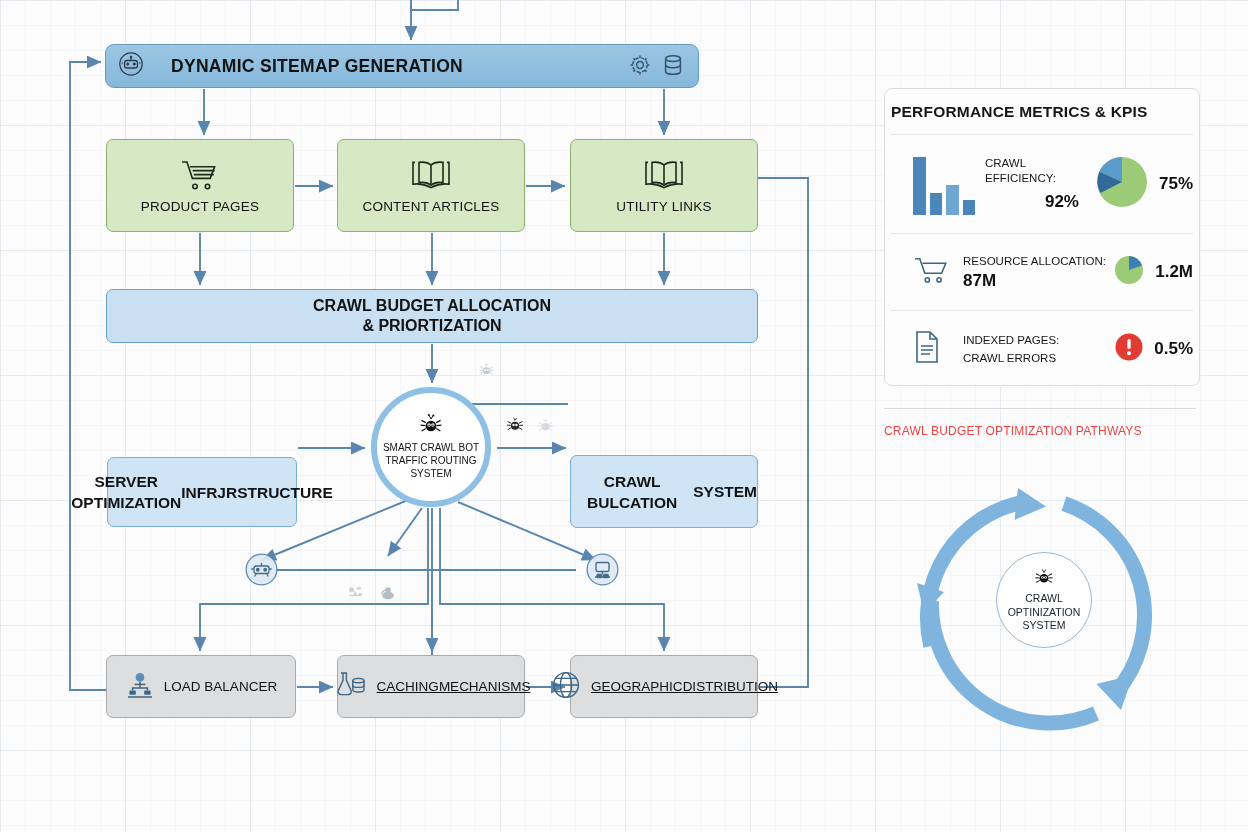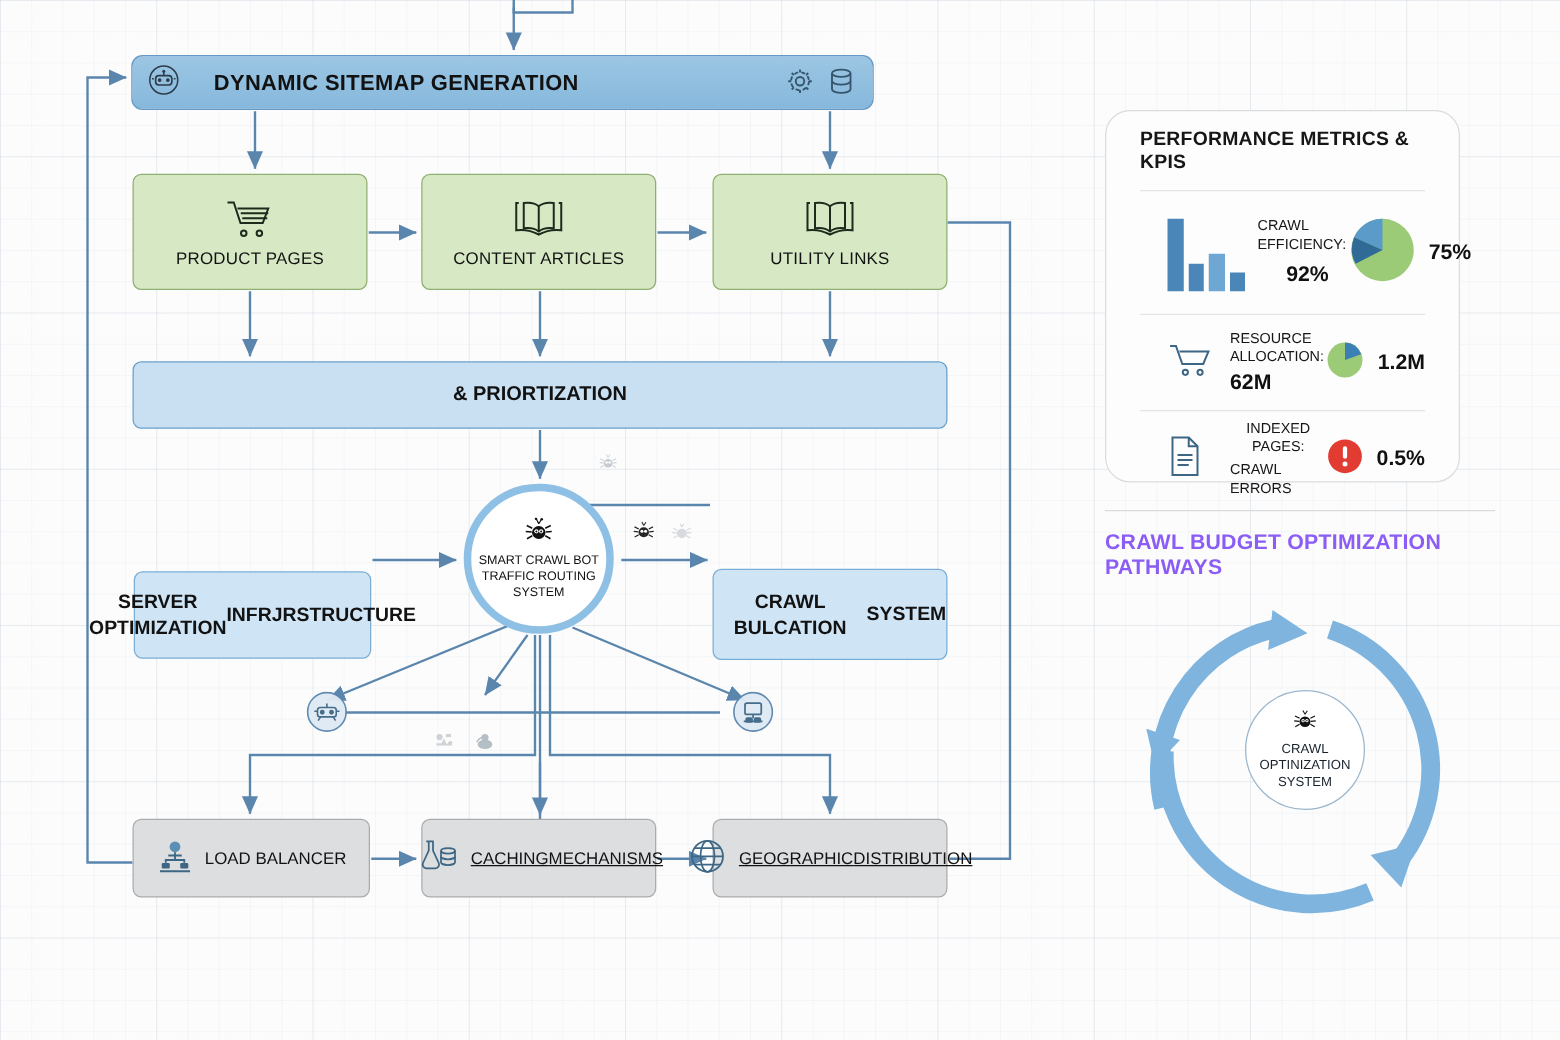--- a/index.html
+++ b/index.html
@@ -65,34 +65,34 @@
     font-size:13.5px;gap:9px;padding:0 8px;
   }
   #lb{left:106px;top:655px;width:190px;height:63px;}
   #cm{left:337px;top:655px;width:188px;height:63px;}
   #gd{left:570px;top:655px;width:188px;height:63px;}
   .two{display:flex;flex-direction:row;line-height:17px;text-decoration:underline;}
   
   .fi{position:absolute;opacity:.95;}
   
   #panel{
-    position:absolute;left:884px;top:88px;width:284px;height:298px;
-    background:#fdfdfd;border:1px solid #d9dde0;border-radius:20px;
-    box-sizing:border-box;padding:14px 27px;
+    position:absolute;left:884px;top:88px;width:316px;height:298px;
+    background:#fdfdfd;border:1px solid #d9dde0;border-radius:8px;
+    box-sizing:border-box;padding:14px 6px;
   }
   #panel h2{margin:0;font-size:15.5px;font-weight:bold;letter-spacing:.2px;color:#161616;}
   .hr{height:1px;background:#e2e5e8;margin:13px 0;}
   .mrow{display:flex;align-items:center;margin-left:22px;}
   .mlabel{font-size:11.5px;line-height:15px;color:#161616;}
   .mval{font-size:17px;font-weight:bold;color:#111;}
   .bars{display:flex;align-items:flex-end;gap:4px;height:62px;width:62px;}
   .bars i{display:block;width:13px;background:#4a86b8;}
   
-  #cyctitle{position:absolute;left:884px;top:424px;width:320px;font-size:17px;
-            letter-spacing:.2px;color:#8b5cf6;font-weight:bold;}
+  #cyctitle{position:absolute;left:884px;top:424px;width:320px;font-size:12px;
+            letter-spacing:.2px;color:#ef4444;}
   #cycdiv{position:absolute;left:884px;top:408px;width:312px;height:1px;background:#d7dbde;}
   #cycle{position:absolute;left:900px;top:470px;width:290px;height:290px;}
   #cycore{
     position:absolute;left:996px;top:552px;width:94px;height:94px;border-radius:50%;
     background:#fff;border:1px solid #9ab6cd;display:flex;flex-direction:column;
     align-items:center;justify-content:center;font-size:10.5px;line-height:13.5px;color:#17212b;
   }
 </style>
 </head>
 <body>
@@ -211,20 +211,21 @@
     <svg width="40" height="34" viewBox="0 0 40 34" fill="none" stroke="#1c2b1c" stroke-width="1.6">
       <path d="M20 7c-3-2.6-7.6-3.2-12-2.6v20.2c4.4-.6 9 0 12 2.6 3-2.6 7.6-3.2 12-2.6V4.4c-4.4-.6-9 0-12 2.6z"></path>
       <path d="M20 7v20.2"></path>
       <path d="M4 4.4h-2v21.8c5.6-.8 11.6 0 18 3.4 6.4-3.4 12.4-4.2 18-3.4V4.4h-2"></path>
     </svg>
   </span>
   <span>UTILITY LINKS</span>
 </div>
 
 <div class="node" id="budget">
+  <span>CRAWL BUDGET ALLOCATION</span>
   <span>&amp; PRIORTIZATION</span>
 </div>
 
 <div class="node bluebox" id="srv">
   <span>SERVER OPTIMIZATION</span>
   <span>INFRJRSTRUCTURE</span>
 </div>
 
 <div class="node" id="hub">
   <span style="margin-bottom:2px;">
@@ -398,21 +399,21 @@
   <div class="mrow" style="height:50px;">
     <span style="width:44px;">
       <svg width="38" height="32" viewBox="0 0 40 34" fill="none" stroke="#3d6685" stroke-width="1.7">
         <path d="M2 5h5l5.4 15.4h17.8l4.4-10.6H10"></path>
         <circle cx="15" cy="27.5" r="2.2"></circle>
           <circle cx="27.5" cy="27.5" r="2.2"></circle>
       </svg>
     </span>
     <span style="flex:1;margin-left:6px;">
       <span class="mlabel" style="display:block;">RESOURCE ALLOCATION:</span>
-      <span class="mval" style="display:block;margin-top:2px;">62M</span>
+      <span class="mval" style="display:block;margin-top:2px;">87M</span>
     </span>
     <span style="margin-right:10px;">
       <svg width="32" height="32" viewBox="0 0 32 32">
         <circle cx="16" cy="16" r="14" fill="#9ccb78"></circle>
         <path d="M16 16 L16 2 A14 14 0 0 1 29 11.4 Z" fill="#3b7fb5"></path>
       </svg>
     </span>
     <span class="mval">1.2M</span>
   </div>
 
@@ -420,21 +421,21 @@
 
   <div class="mrow" style="height:50px;">
     <span style="width:44px;">
       <svg width="28" height="34" viewBox="0 0 28 34" fill="none" stroke="#3d6685" stroke-width="1.6">
         <path d="M4 2h13l7 7v23H4z"></path>
         <path d="M17 2v7h7"></path>
         <path d="M8 16h12M8 20h12M8 24h9"></path>
       </svg>
     </span>
     <span style="flex:1;margin-left:6px;">
-      <span class="mlabel" style="display:block;text-align:center;">INDEXED PAGES:</span>
+      <span class="mlabel" style="display:block;">INDEXED PAGES:</span>
       <span class="mlabel" style="display:block;margin-top:3px;">CRAWL ERRORS</span>
     </span>
     <span style="margin-right:10px;">
       <svg width="30" height="30" viewBox="0 0 30 30">
         <circle cx="15" cy="15" r="13.5" fill="#e23b32"></circle>
         <rect x="13.3" y="7" width="3.4" height="10" rx="1.7" fill="#fff"></rect>
         <circle cx="15" cy="21.2" r="2" fill="#fff"></circle>
       </svg>
     </span>
     <span class="mval">0.5%</span>

